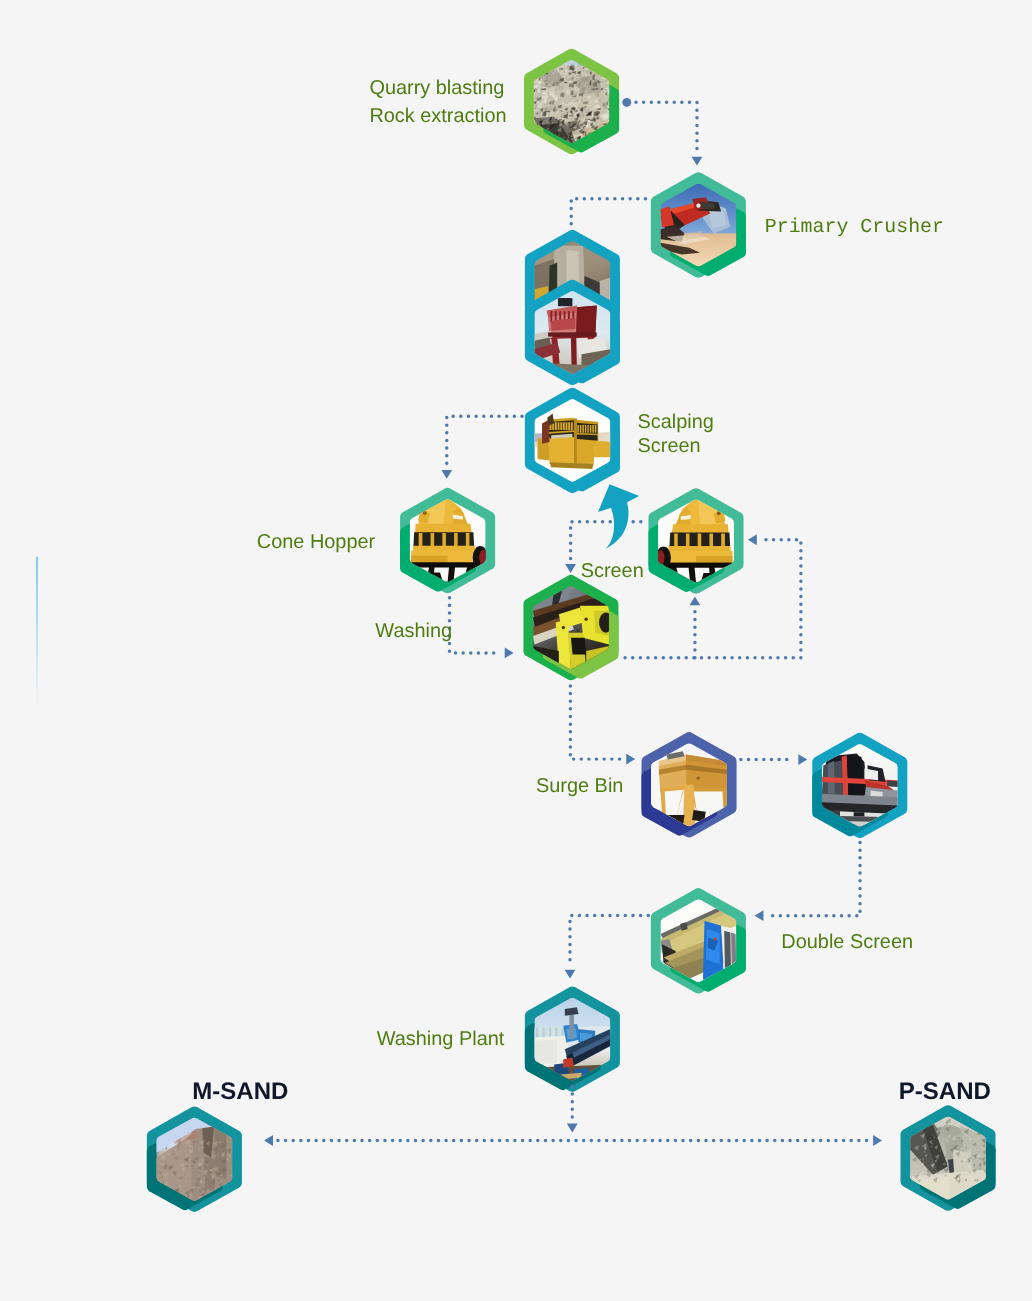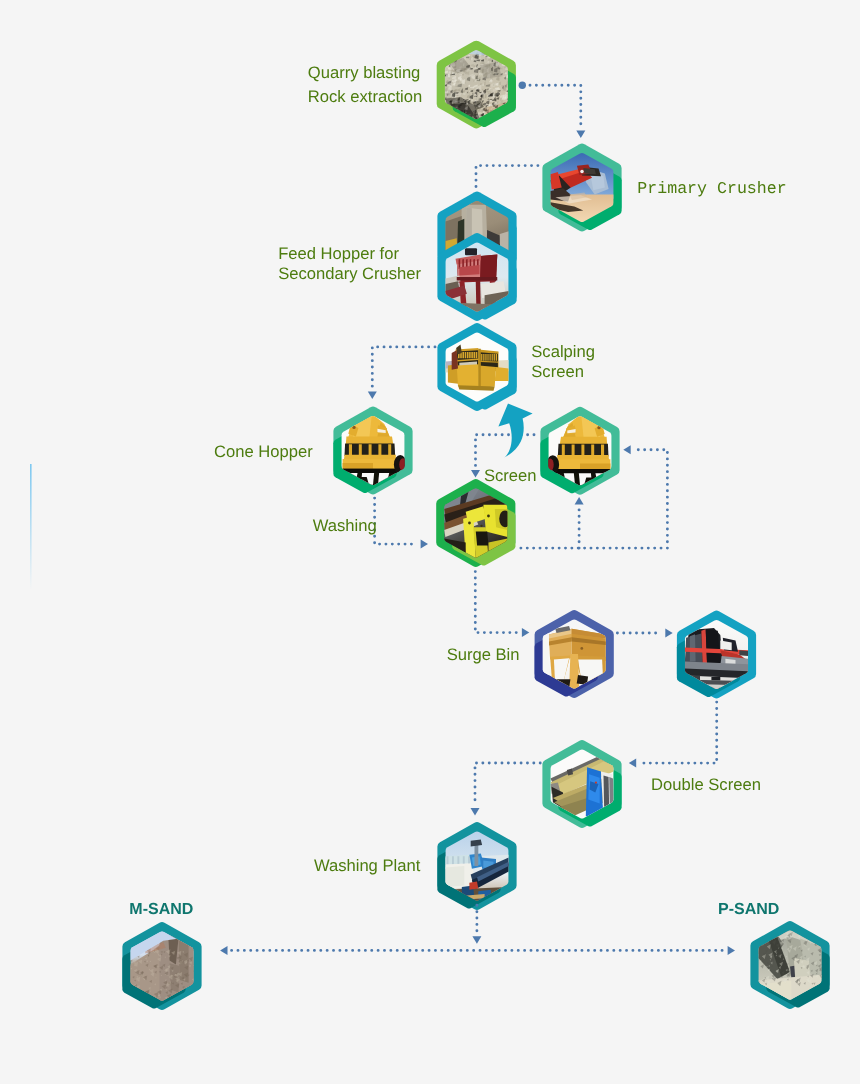--- a/index.html
+++ b/index.html
@@ -9,21 +9,21 @@
     background: #f5f5f5;
     font-family: "Liberation Sans", sans-serif;
     overflow: hidden;
     -webkit-font-smoothing: antialiased;
     text-rendering: geometricPrecision;
   }
   #stage { position: relative; width: 860px; height: 1084px; }
   svg.layer { position:absolute; left:0; top:0; width:860px; height:1084px; }
   #labels { position:absolute; left:0; top:0; width:860px; height:1084px; transform: translateZ(0); }
   .lbl { position:absolute; -webkit-font-smoothing: antialiased; color:#4d7c0f; font-size:16.6px; line-height:23.3px; white-space:pre; }
-  .lbl.b { font-weight:bold; font-size:16px; line-height:22px; color:#0f766e; }
+  .lbl.b { font-weight:bold; font-size:20px; line-height:22px; color:#0f172a;margin-left:31px; }
 </style>
 </head>
 <body>
 
 <div id="stage">
   <svg class="layer" id="gfx" viewBox="0 0 860 1084">
       <defs>
         <clipPath id="clip-quarry">
           <path d="M 478.24 50.67 L 505.89 65.96 Q 507.95 67.10 507.95 69.46 L 507.95 99.74 Q 507.95 102.10 505.89 103.24 L 478.24 118.53 Q 476.30 119.60 474.36 118.53 L 446.71 103.24 Q 444.65 102.10 444.65 99.74 L 444.65 69.46 Q 444.65 67.10 446.71 65.96 L 474.36 50.67 Q 476.30 49.60 478.24 50.67 Z"></path>
         </clipPath>
@@ -1465,22 +1465,20 @@
           <polygon points="735,950.4 727.6,945.9 727.6,954.9" fill="#4d79ad"></polygon>
         </g>
       </g>
       <path d="M 532.6 413.4 L 508.0 403.6 L 498.4 426.6 L 509.2 423.2 C 511.6 430.0 512.3 437.5 511.2 444.0 C 510.0 450.5 507.6 454.6 504.4 457.6 C 511.6 453.6 517.6 448.4 520.8 441.4 C 524.2 434.0 524.4 425.8 522.6 418.6 Z" fill="#14a2c2"></path>
       <rect x="30" y="464" width="1.6" height="126" fill="url(#g11)"></rect>
     </svg>
   <div id="labels">
       <div class="lbl" style="line-height: 23.7px; top: 61.2px; left: 307.841px;">Quarry blasting
 Rock extraction</div>
       <div class="lbl" style="top: 176.8px; left: 637.3px; font-family: Liberation Mono, monospace;">Primary Crusher</div>
-      <div class="lbl" style="line-height: 20px; top: 243.85px; left: 278.131px;">Feed Hopper for
-Secondary Crusher</div>
       <div class="lbl" style="line-height: 20px; top: 341.95px; left: 531.3px;">Scalping
 Screen</div>
       <div class="lbl" style="top: 440.3px; left: 213.988px;">Cone Hopper</div>
       <div class="lbl" style="top: 514.2px; left: 312.8px;">Washing</div>
       <div class="lbl" style="top: 464.2px; left: 483.9px;">Screen</div>
       <div class="lbl" style="top: 642.5px; left: 446.625px;">Surge Bin</div>
       <div class="lbl" style="top: 772.7px; left: 637.1px; margin-left: 14px;">Double Screen</div>
       <div class="lbl" style="top: 853.5px; left: 313.909px;">Washing Plant</div>
       <div class="lbl b" style="top: 898.6px; left: 129.3px;">M-SAND</div>
       <div class="lbl b" style="top: 898.6px; left: 718px;">P-SAND</div>

